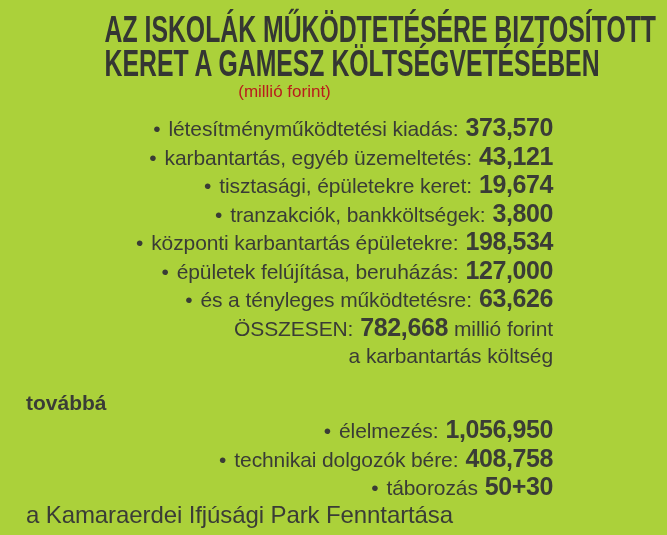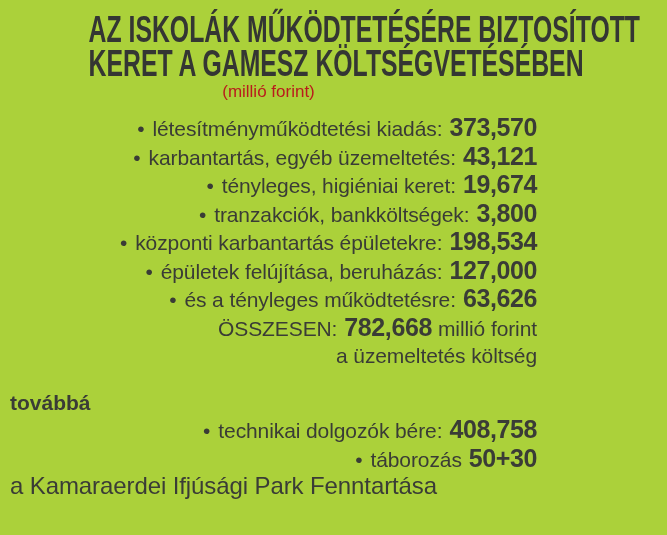--- a/index.html
+++ b/index.html
@@ -12,20 +12,21 @@
     overflow: hidden;
     background: #abd13a;
     color: #3a3c36;
     font-family: "Liberation Sans", sans-serif;
     -webkit-font-smoothing: antialiased;
   }
   .infographic {
     width: 537px;
     height: 535px;
     position: relative;
+    margin-left: 16px;
   }
   .title-block {
     padding-top: 13px;
     text-align: center;
     color: #343633;
   }
   .title-line {
     font-weight: bold;
     font-size: 37px;
     line-height: 34px;
@@ -93,43 +94,46 @@
   </div>
 
   <div class="list">
     <div class="row">
       <span class="bullet">•</span><span>létesítményműködtetési kiadás:</span><span class="value">373,570</span>
     </div>
     <div class="row">
       <span class="bullet">•</span><span>karbantartás, egyéb üzemeltetés:</span><span class="value">43,121</span>
     </div>
     <div class="row">
-      <span class="bullet">•</span><span>tényleges, higiéniai keret:</span><span class="value">19,674</span>
+      <span class="bullet">•</span><span>tisztasági, épületekre keret:</span><span class="value">19,674</span>
     </div>
     <div class="row">
       <span class="bullet">•</span><span>tranzakciók, bankköltségek:</span><span class="value">3,800</span>
     </div>
     <div class="row">
       <span class="bullet">•</span><span>központi karbantartás épületekre:</span><span class="value">198,534</span>
     </div>
     <div class="row">
       <span class="bullet">•</span><span>épületek felújítása, beruházás:</span><span class="value">127,000</span>
     </div>
     <div class="row">
       <span class="bullet">•</span><span>és a tényleges működtetésre:</span><span class="value">63,626</span>
     </div>
 
     <div class="row total-row">
       <span>ÖSSZESEN:</span><span class="value">782,668</span><span class="total-suffix">millió forint</span>
     </div>
-    <div class="row note-row">a üzemeltetés költség</div>
+    <div class="row note-row">a karbantartás költség</div>
   </div>
 
   <div class="secondary">
     <div class="sec-heading">továbbá</div>
+    <div class="row">
+      <span class="bullet">•</span><span>élelmezés:</span><span class="value">1,056,950</span>
+    </div>
     <div class="row">
       <span class="bullet">•</span><span>technikai dolgozók bére:</span><span class="value">408,758</span>
     </div>
     <div class="row">
       <span class="bullet">•</span><span>táborozás</span><span class="value">50+30</span>
     </div>
     <div class="footer-line">a Kamaraerdei Ifjúsági Park Fenntartása</div>
   </div>
 
 </div>

